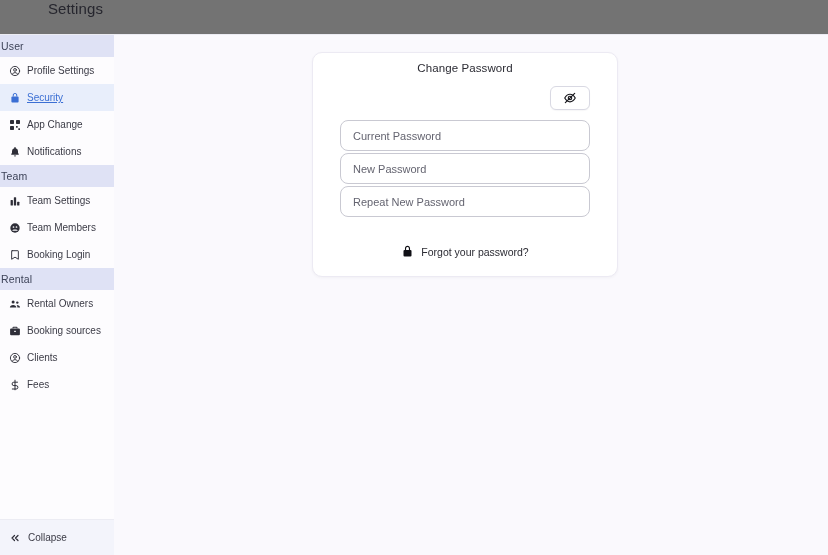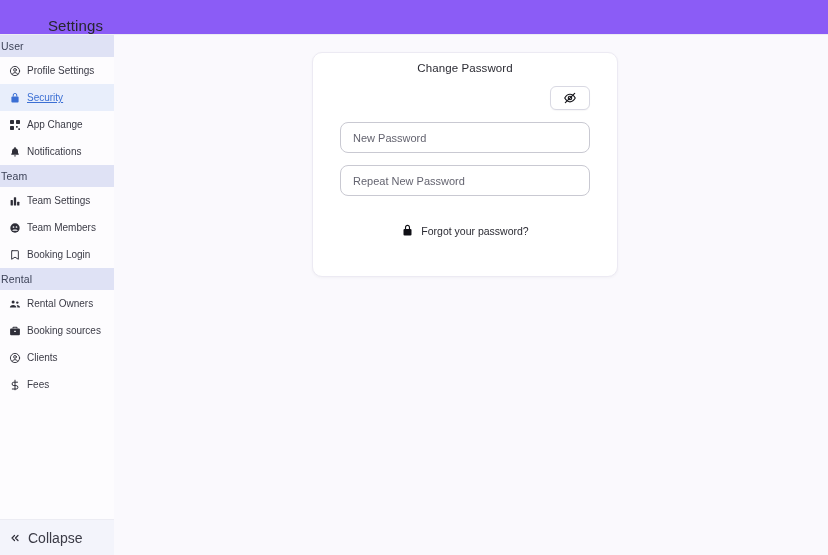--- a/index.html
+++ b/index.html
@@ -23,24 +23,24 @@
     height: 555px;
     background: #faf9fd;
   }
 
   
   .topbar {
     position: absolute;
     left: 0; top: 0;
     width: 828px;
     height: 35px;
-    background: #8b5cf6;
+    background: #737373;
     border-bottom: 1px solid #ececf3;
     display: flex;
-    align-items: flex-end;
+    align-items: flex-start;
   }
   .topbar-title {
     margin-left: 48px;
     font-size: 15px;
     color: #26262e;
     letter-spacing: .1px;
   }
 
   
   .sidebar {
@@ -100,21 +100,21 @@
 
   .collapse-row {
     flex: 0 0 auto;
     height: 36px;
     display: flex;
     align-items: center;
     gap: 7px;
     padding-left: 9px;
     border-top: 1px solid #ececf3;
     background: #f3f4fb;
-    font-size: 14px;
+    font-size: 10px;
     color: #3b3b46;
     cursor: pointer;
   }
   .collapse-row .nv-icon { color: #2e2e38; }
 
   
   .main {
     position: absolute;
     left: 114px; top: 35px;
     width: 706px;
@@ -159,21 +159,21 @@
     justify-content: center;
     cursor: pointer;
     box-shadow: 0 1px 1px rgba(40,40,70,.04);
   }
   .reveal-btn svg { display: block; color: #18181d; }
 
   .field {
     display: block;
     width: 100%;
     height: 31px;
-    margin-top: 12px;
+    margin-top: 2px;
     border: 1px solid #c9c9d2;
     border-radius: 8px;
     background: #ffffff;
     padding: 0 12px;
     font-family: "Liberation Sans", sans-serif;
     font-size: 11px;
     color: #2b2b33;
     outline: none;
   }
   .field::placeholder { color: #646470; }
@@ -339,20 +339,21 @@
           <span>
             <svg width="14" height="14" viewBox="0 0 24 24" fill="none" stroke="currentColor" stroke-width="2" stroke-linecap="round" stroke-linejoin="round">
               <path d="M3 12s3.6-6.5 9-6.5 9 6.5 9 6.5-3.6 6.5-9 6.5S3 12 3 12z"></path>
               <circle cx="12" cy="12" r="3"></circle>
               <line x1="4" y1="20" x2="20" y2="4"></line>
             </svg>
           </span>
         </div>
       </div>
 
+      <input class="field first" type="password" autocomplete="off" placeholder="Current Password" style="">
 
       <input class="field" type="password" autocomplete="off" placeholder="New Password" style="">
 
       <input class="field" type="password" autocomplete="off" placeholder="Repeat New Password" style="">
 
       <div class="forgot-row">
         <span class="lock-ico">
           <svg width="13" height="13" viewBox="0 0 24 24" fill="currentColor">
             <path d="M12 1.6c-2.6 0-4.7 2.1-4.7 4.7V9h2.1V6.3c0-1.4 1.2-2.6 2.6-2.6s2.6 1.2 2.6 2.6V9h2.1V6.3c0-2.6-2.1-4.7-4.7-4.7z"></path>
             <rect x="4.6" y="9" width="14.8" height="12.4" rx="2.1"></rect>

